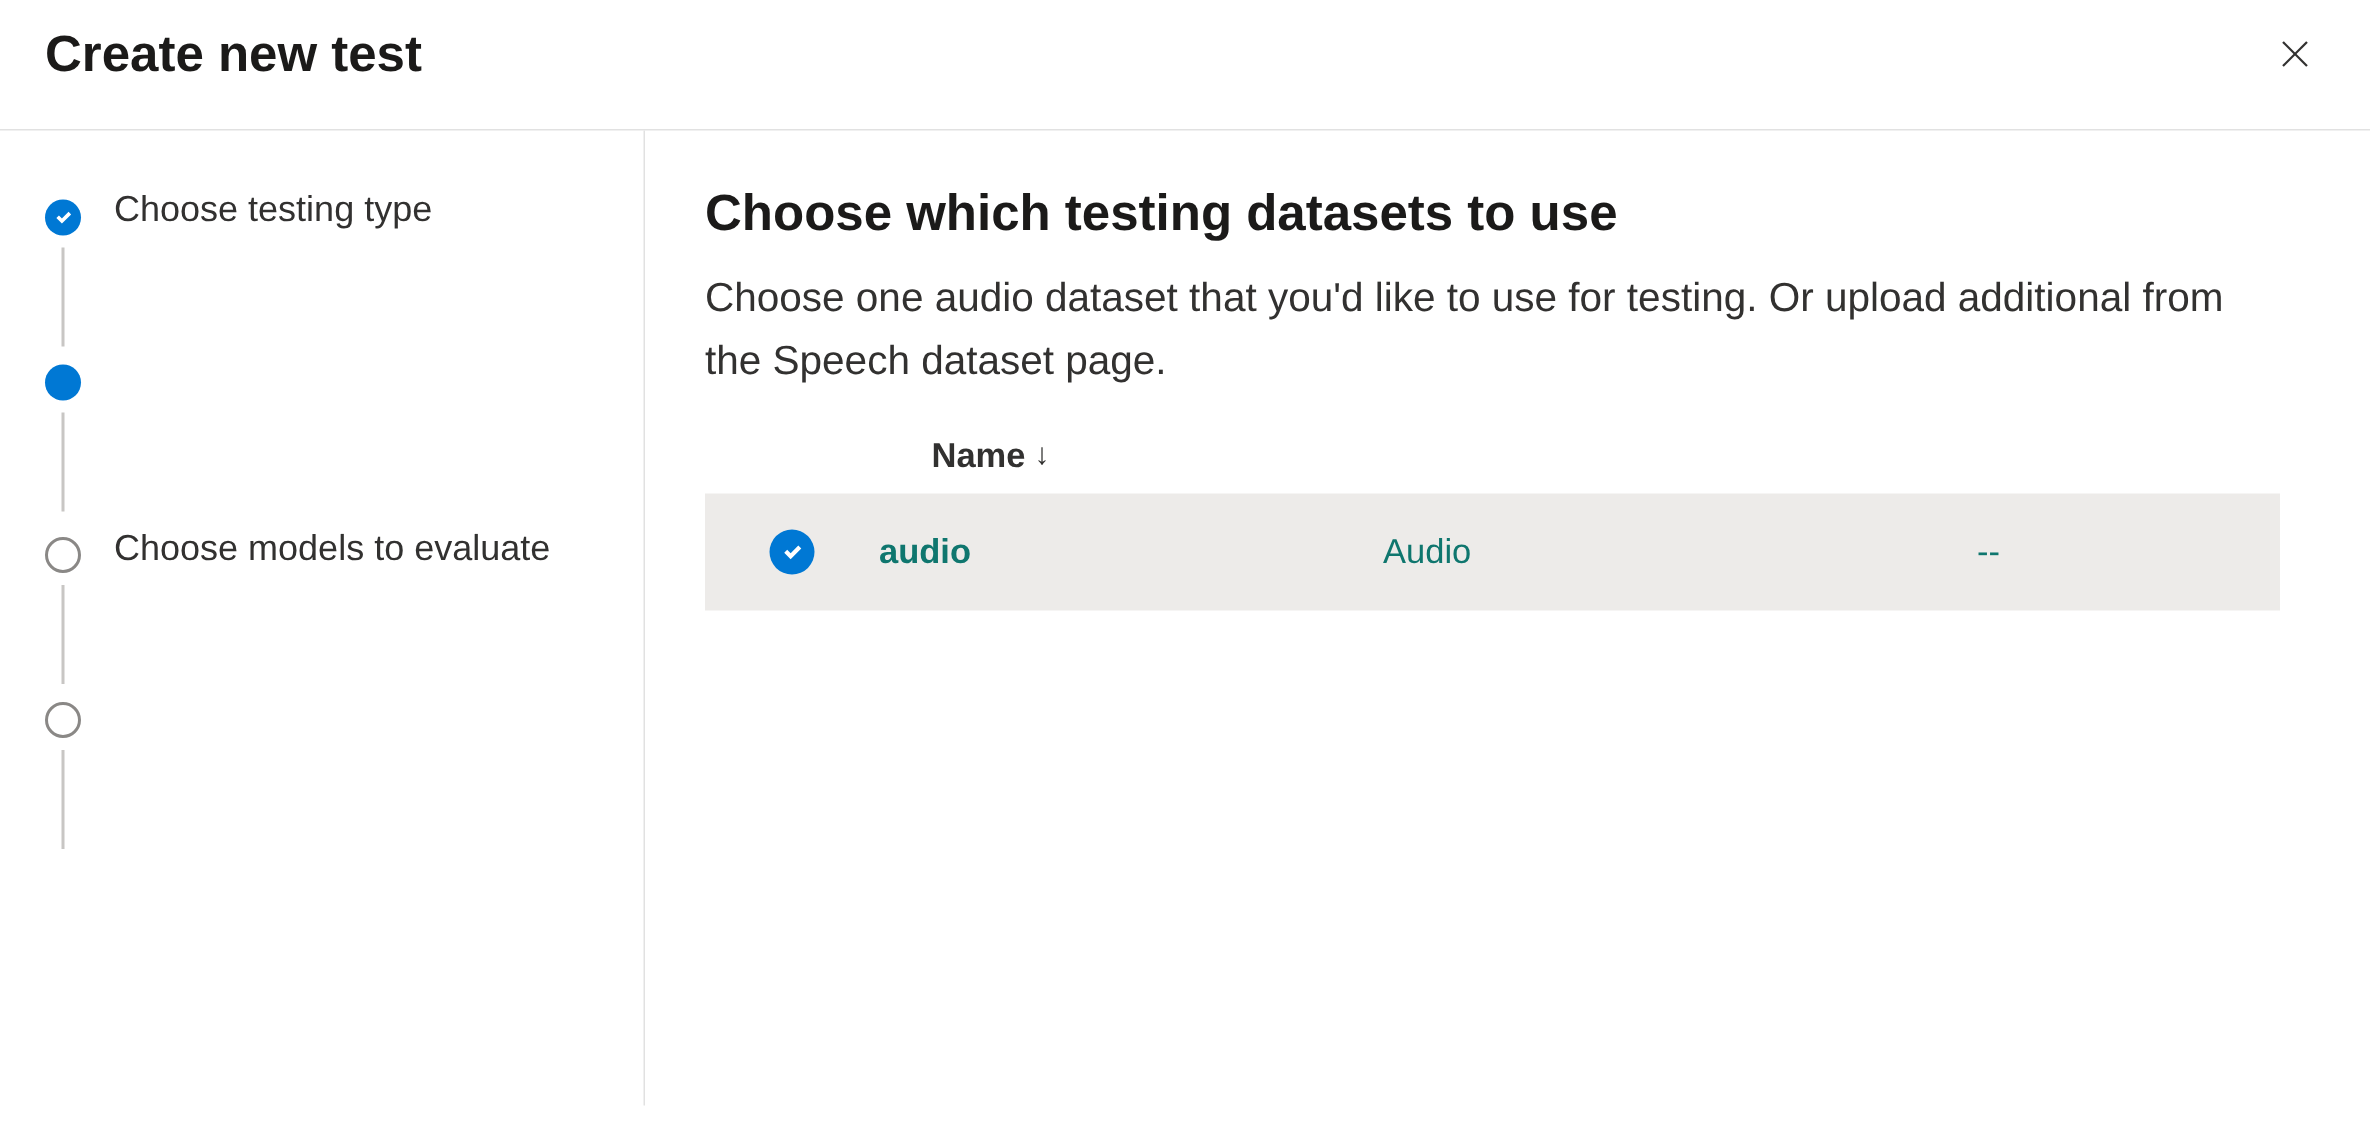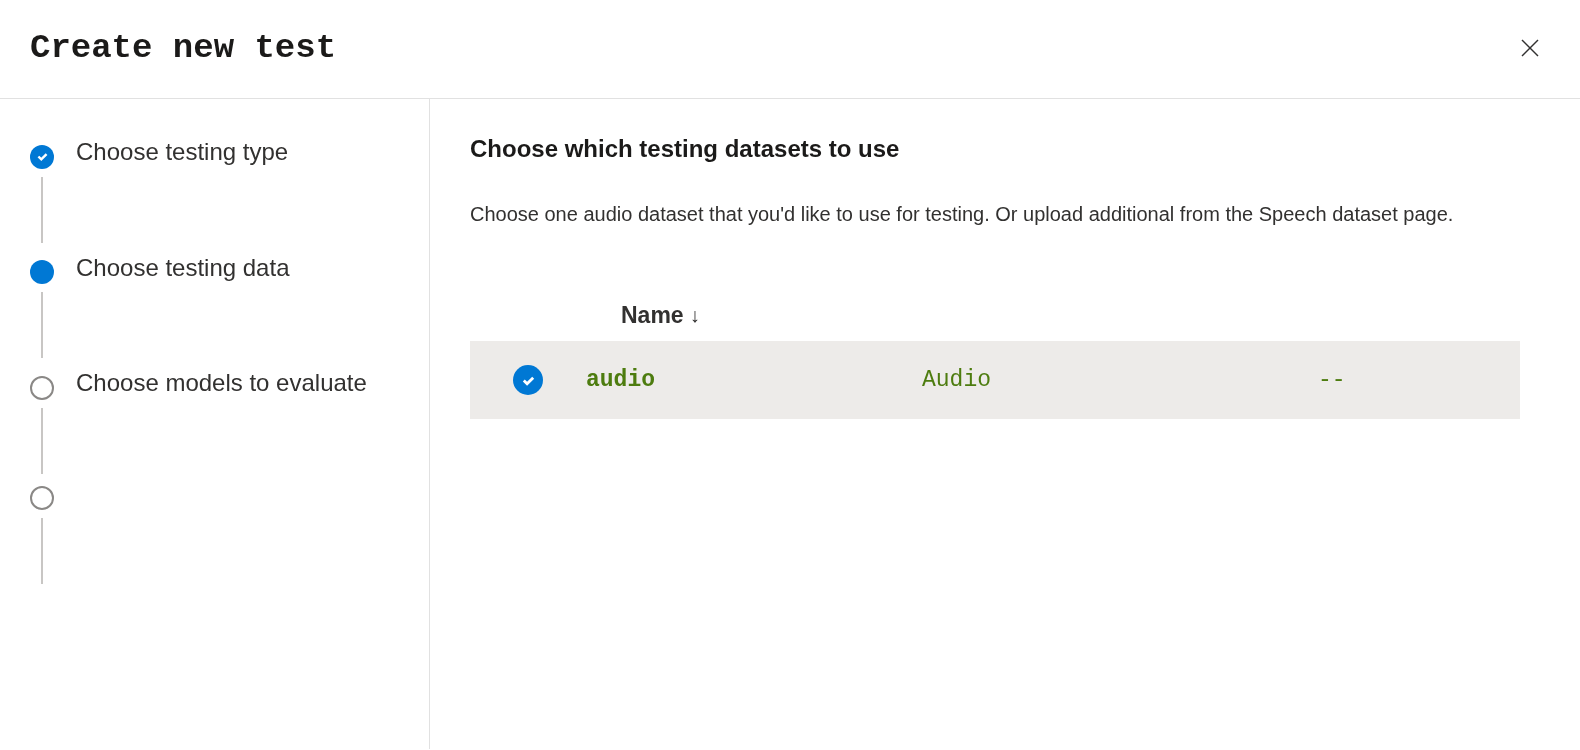--- a/index.html
+++ b/index.html
@@ -12,23 +12,22 @@
       background: #ffffff;
       color: #323130;
       width: 1580px;
       height: 750px;
       overflow: hidden;
     }
     .dialog-header {
       display: flex;
       justify-content: space-between;
       align-items: center;
-      padding: 28px 30px 30px 30px;
+      padding: 16px 30px 30px 30px;
       border-bottom: 1px solid #e1e1e1;
-      font-family: Liberation Mono, monospace;
     }
     .dialog-title {
       font-size: 34px;
       font-weight: 600;
       color: #1b1a19;
     }
     .close-btn {
       background: none;
       border: none;
       cursor: pointer;
@@ -97,30 +96,30 @@
       background: #c8c6c4;
       margin-left: 11px;
       margin-top: 8px;
       margin-bottom: 8px;
     }
     .main-content {
       flex: 1;
       padding: 36px 60px 30px 40px;
     }
     .main-heading {
-      font-size: 24px;
+      font-size: 34px;
       font-weight: 600;
       color: #1b1a19;
-      margin-bottom: 36px;
+      margin-bottom: 16px;
     }
     .main-description {
-      font-size: 20px;
+      font-size: 27px;
       color: #323130;
       line-height: 1.55;
-      margin-bottom: 60px;
+      margin-bottom: 16px;
     }
     .data-table {
       width: 100%;
     }
     .table-header {
       display: flex;
       padding: 12px 0;
     }
     .col-select {
       width: 116px;
@@ -173,22 +172,21 @@
     }
     .row-checkbox svg {
       width: 15px;
       height: 15px;
       fill: none;
       stroke: #ffffff;
       stroke-width: 3;
     }
     .cell-text {
       font-size: 23px;
-      color: #4d7c0f;
-      font-family: Liberation Mono, monospace;
+      color: #0f766e;
     }
     .cell-text.bold {
       font-weight: 600;
     }
   </style>
 </head>
 <body>
 
 <div class="dialog-header">
   <h1 class="dialog-title">Create new test</h1>
@@ -209,21 +207,20 @@
         <svg viewBox="0 0 16 16">
           <polyline points="3,8 6.5,11.5 13,5"></polyline>
         </svg>
       </div>
       <span class="step-label">Choose testing type</span>
     </div>
     <div class="step-connector"></div>
 
     <div class="step">
       <div class="step-indicator current"></div>
-      <span class="step-label">Choose testing data</span>
     </div>
     <div class="step-connector"></div>
 
     <div class="step">
       <div class="step-indicator pending"></div>
       <span class="step-label">Choose models to evaluate</span>
     </div>
     <div class="step-connector"></div>
 
     <div class="step">

